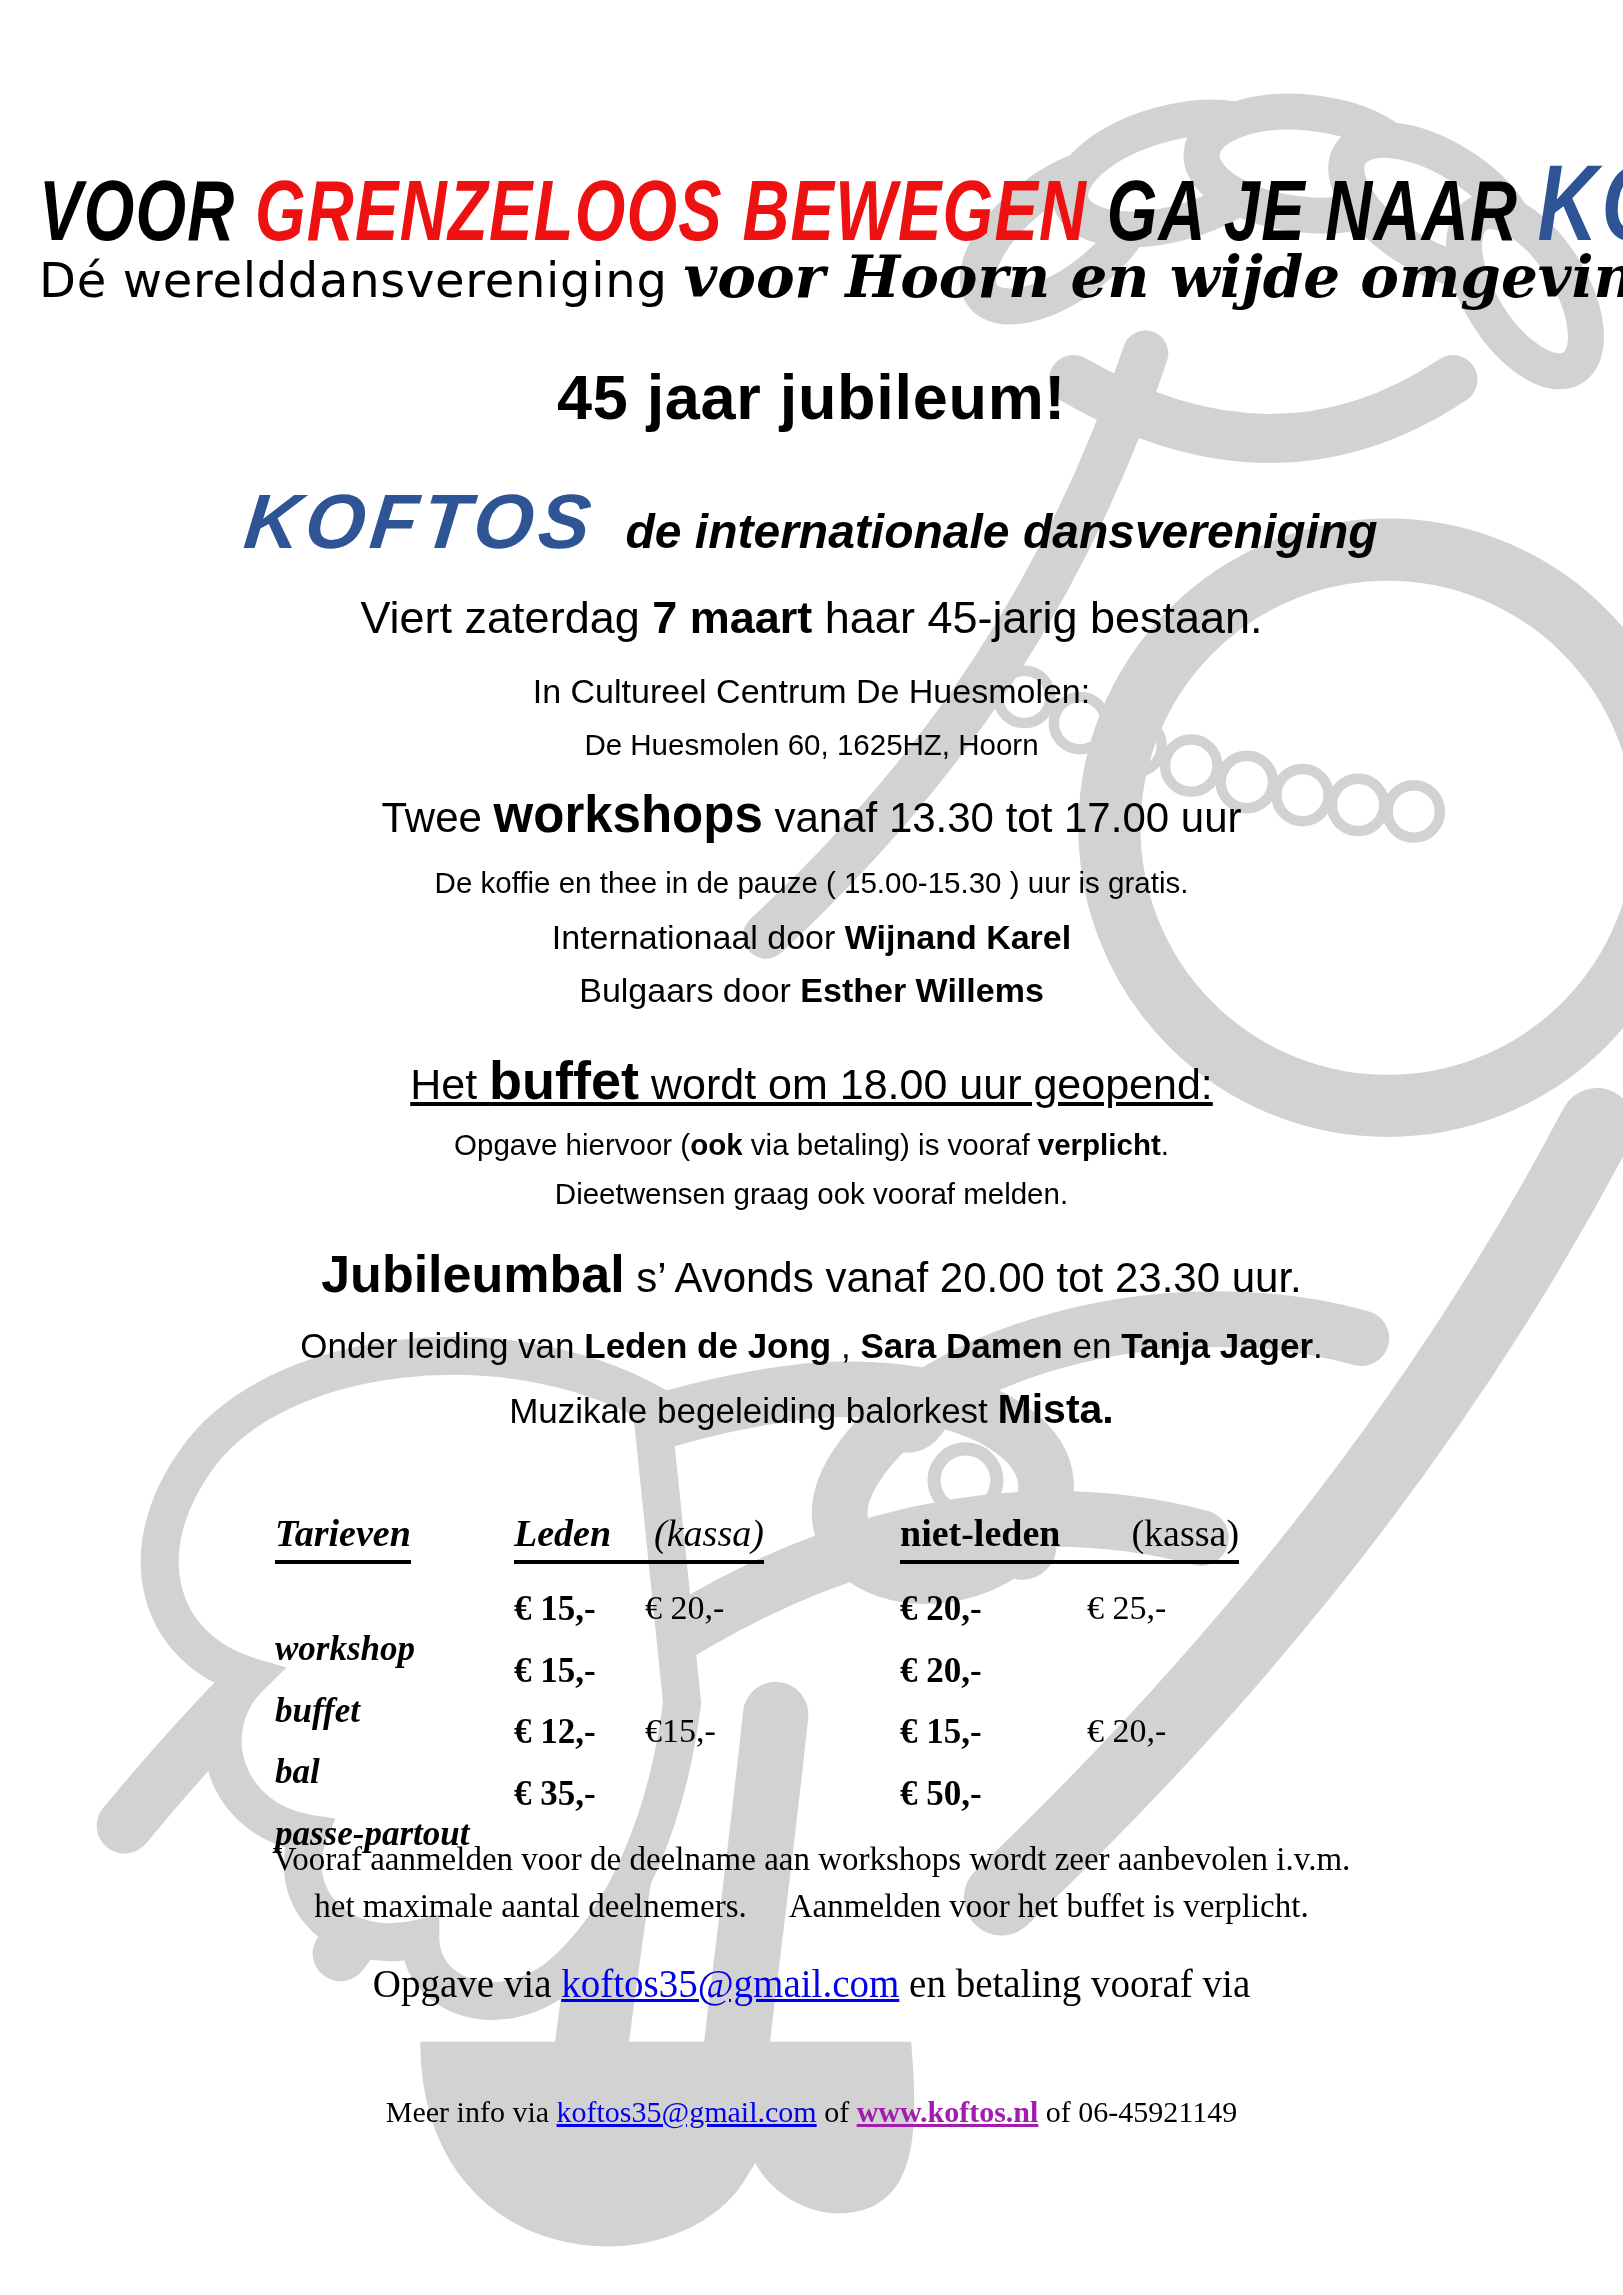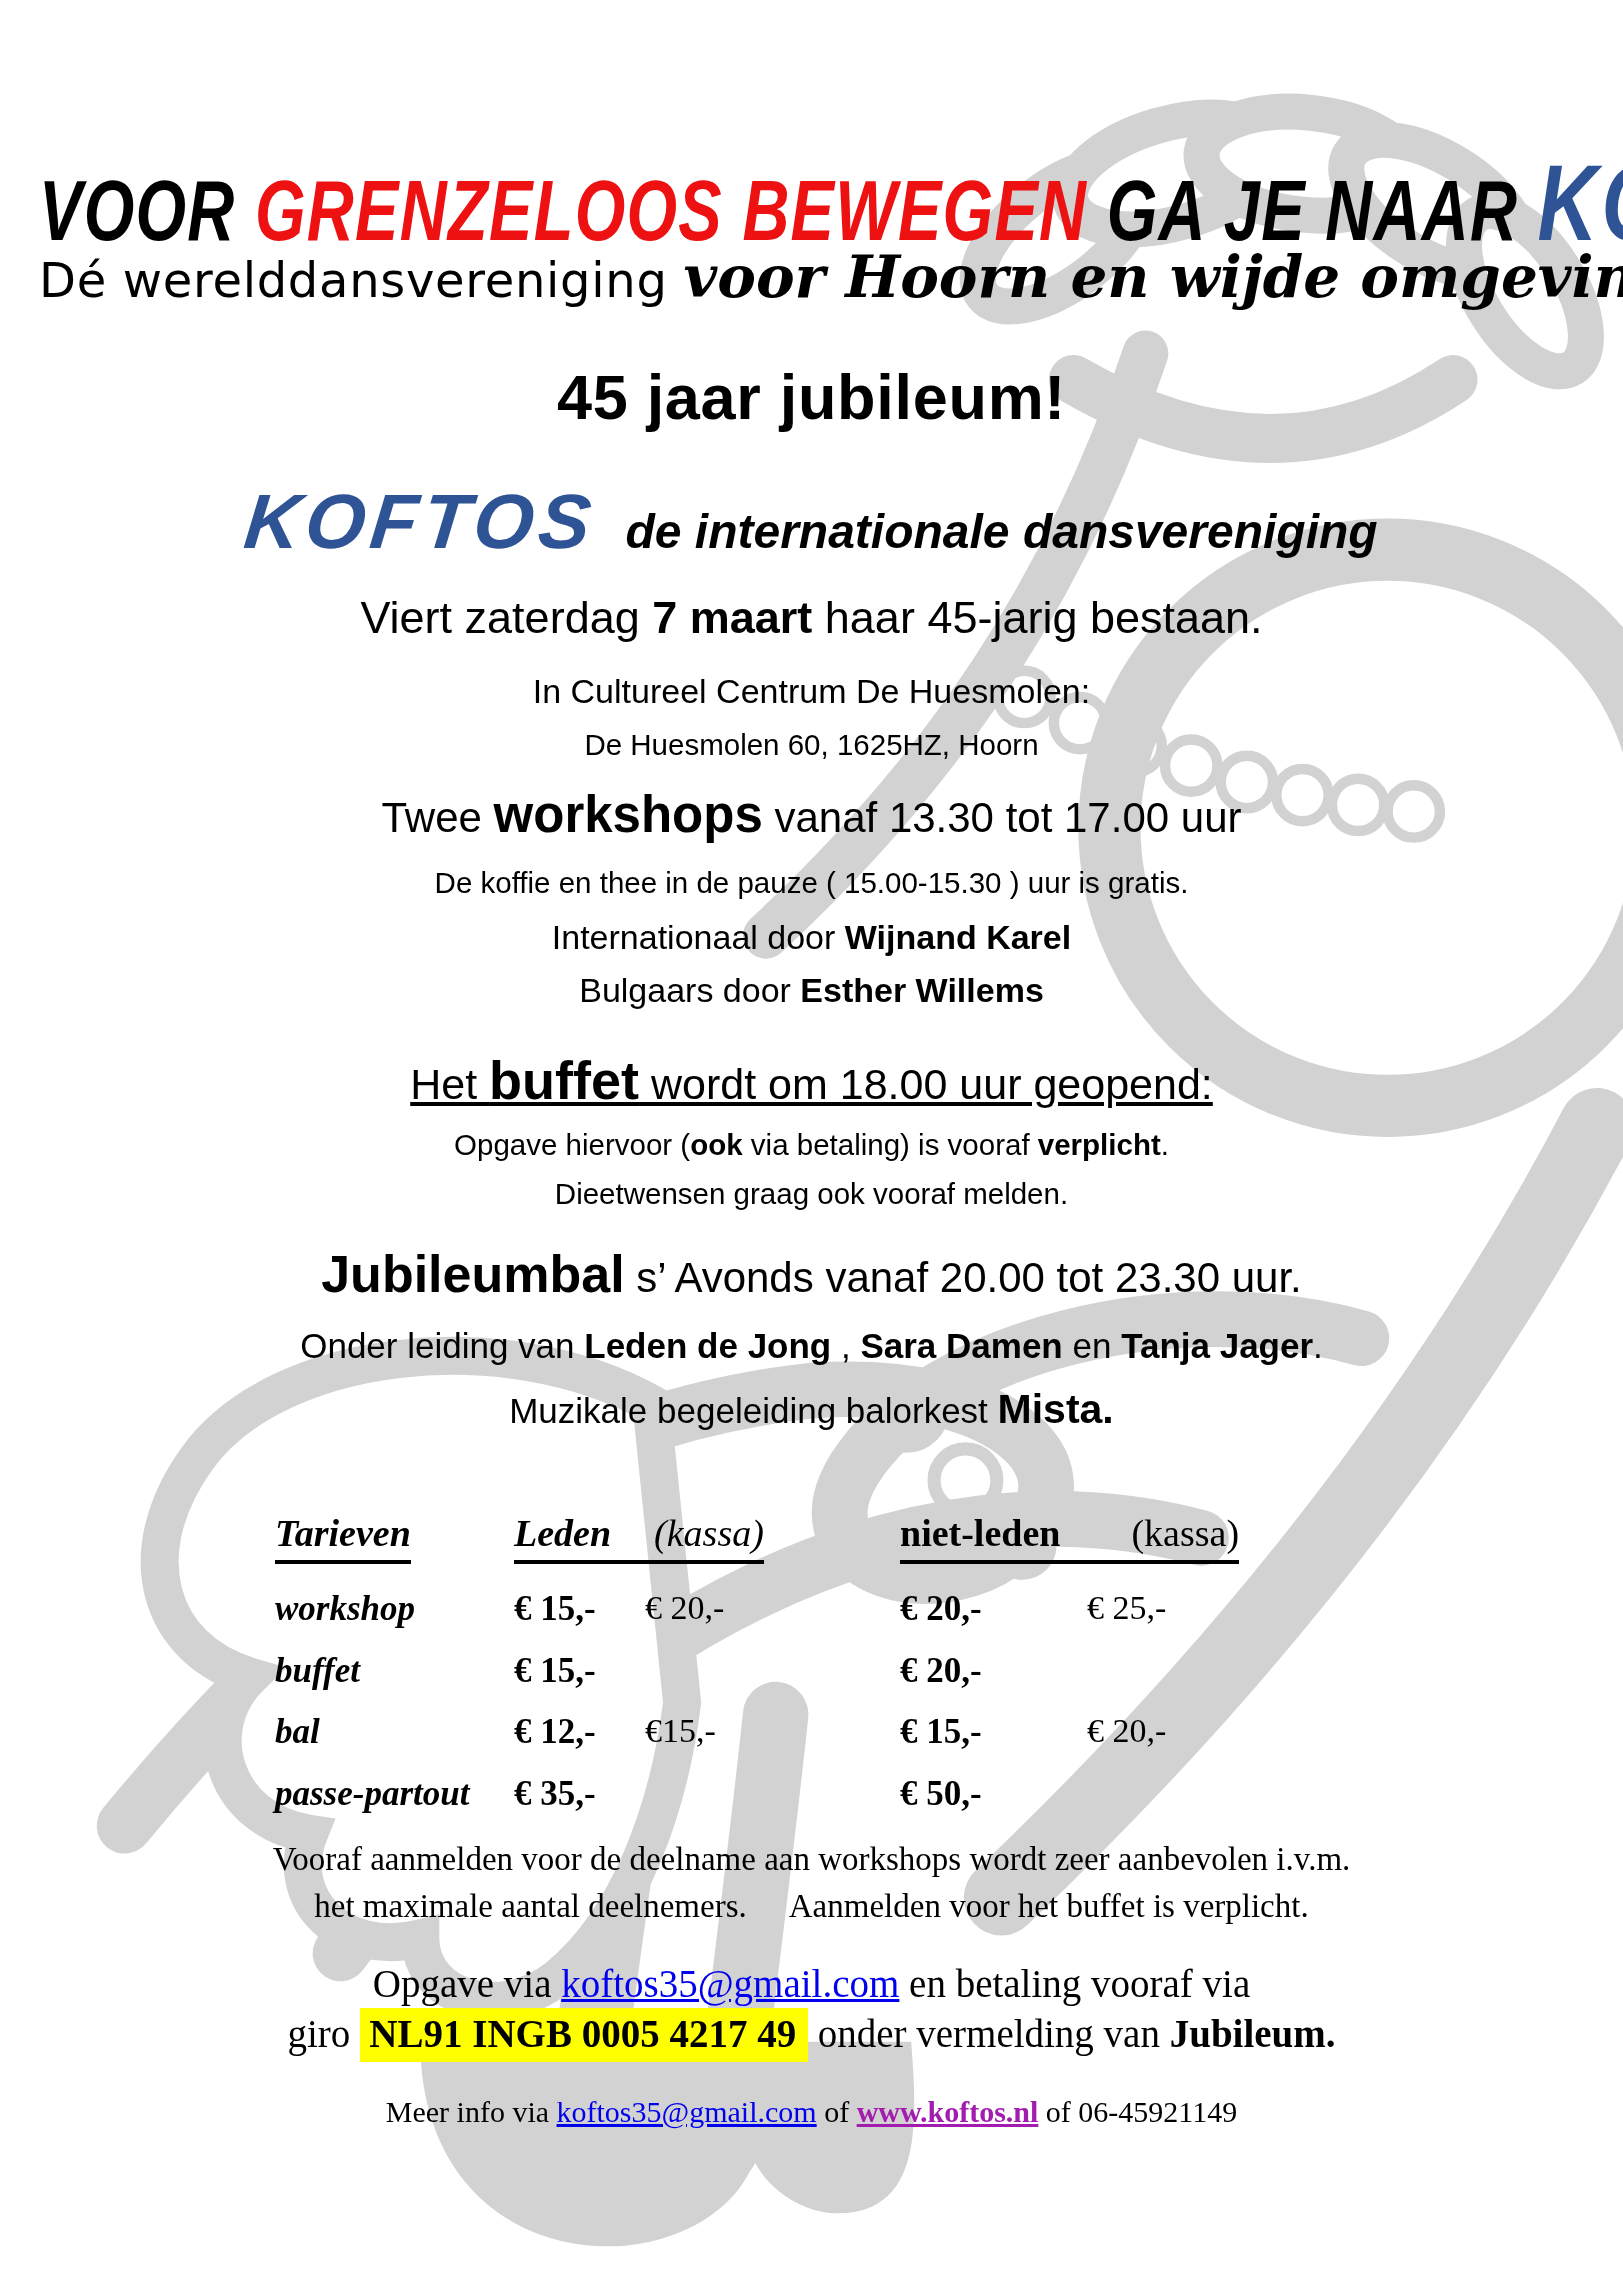--- a/index.html
+++ b/index.html
@@ -52,21 +52,21 @@
   .tcell{position:absolute;white-space:nowrap;font-family:"Liberation Serif",serif;}
   .r0{top:1511px;} .r1{top:1589px;} .r2{top:1651px;} .r3{top:1712px;} .r4{top:1774px;}
   .c0{left:275px;} .c1{left:514px;} .c2{left:645px;} .c3{left:900px;} .c4{left:1087px;}
   .th{font-size:38px;}
   .uline{border-bottom:4.6px solid #000;padding-bottom:5.2px;display:inline-block;}
   .h-bi{font-weight:bold;font-style:italic;}
   .h-i{font-style:italic;}
   .h-b{font-weight:bold;}
   .gap-s{display:inline-block;width:43px;}
   .gap-l{display:inline-block;width:71px;}
-  .rowlabel{font-size:35px;font-weight:bold;font-style:italic;}
+  .rowlabel{font-size:35px;font-weight:bold;font-style:italic;margin-top:40px;}
   .price-b{font-size:35px;font-weight:bold;}
   .price-n{font-size:34px;}
 
   
   .serif{font-family:"Liberation Serif",serif;}
   .note1{top:1841px;font-size:33px;}
   .note2{top:1888px;font-size:33px;}
   .note-gap{display:inline-block;width:42px;}
   .signup{top:1961px;font-size:39px;}
   .giro{top:2011px;font-size:39px;}
@@ -186,19 +186,18 @@
       <div class="tcell r4 c2 price-n"></div>
       <div class="tcell r4 c3 price-b">€ 50,-</div>
       <div class="tcell r4 c4 price-n"></div>
     </div>
 
     <div class="line serif note1">Vooraf aanmelden voor de deelname aan workshops wordt zeer aanbevolen i.v.m.</div>
     <div class="line serif note2"><span>het maximale aantal deelnemers.</span><span class="note-gap"></span><span>Aanmelden voor het buffet is verplicht.</span></div>
 
     <div class="line serif signup"><span>Opgave via </span><a class="email-link">koftos35@gmail.com</a><span> en betaling vooraf via</span></div>
 
-    <div class="line serif giro"><span>giro </span><span class="hl">NL91 INGB 0005 4217 49</span><span> onder vermelding van </span><span class="b">Jubileum.</span></div>
 
     <div class="line serif info"><span>Meer info via </span><a class="email-link">koftos35@gmail.com</a><span> of </span><a class="site-link">www.koftos.nl</a><span> of 06-45921149</span></div>
 
   </div>
 </div>
 
 
 </body></html>

